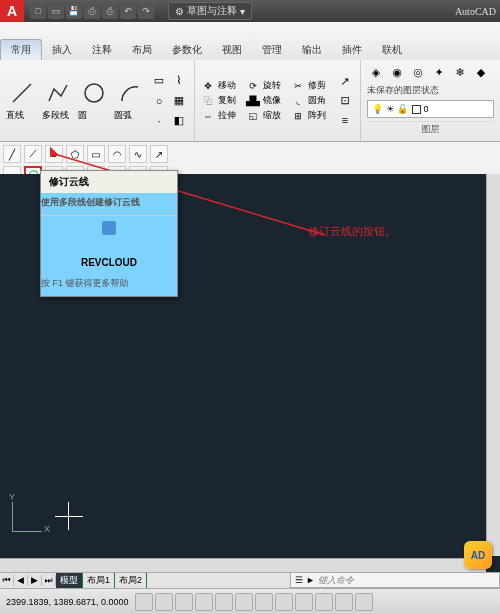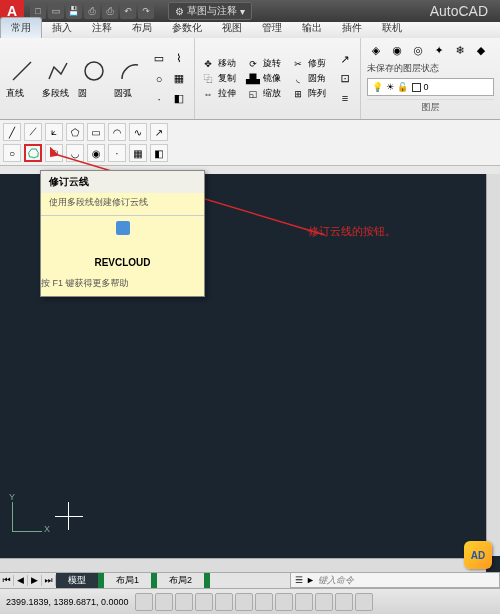--- a/index.html
+++ b/index.html
@@ -3,23 +3,23 @@
   <meta charset="utf-8">
   <style>
     * { margin: 0; padding: 0; box-sizing: border-box; font-family: "Microsoft YaHei", sans-serif; }
     body { width: 500px; height: 614px; background: #e8e8e8; overflow: hidden; position: relative; }
     
     .title-bar { height: 22px; background: linear-gradient(to bottom, #5a5a5a, #3a3a3a); display: flex; align-items: center; color: #ddd; font-size: 10px; }
     .app-logo { width: 24px; height: 22px; background: #d62828; color: #fff; font-weight: bold; display: flex; align-items: center; justify-content: center; font-size: 14px; }
     .qat { display: flex; gap: 2px; padding: 0 6px; }
     .qat-btn { width: 16px; height: 16px; background: #555; border-radius: 2px; display: flex; align-items: center; justify-content: center; font-size: 9px; color: #ccc; }
     .workspace-dd { background: #444; border: 1px solid #666; padding: 1px 6px; border-radius: 2px; margin-left: 8px; display: flex; align-items: center; gap: 3px; }
-    .title-right { margin-left: auto; padding-right: 12px; font-size: 14px; }
-    
-    .ribbon-tabs { height: 16px; background: linear-gradient(to bottom, #f8f8f8, #e6e6e6); display: flex; align-items: flex-end; font-size: 10px; }
+    .title-right { margin-left: auto; padding-right: 4px; font-size: 10px; font-family: Liberation Serif, serif; }
+    
+    .ribbon-tabs { height: 38px; background: linear-gradient(to bottom, #f8f8f8, #e6e6e6); display: flex; align-items: flex-end; font-size: 10px; }
     .tab { padding: 3px 10px; color: #333; }
     .tab.active { background: #f0f0f0; border: 1px solid #aaa; border-bottom: none; border-radius: 3px 3px 0 0; background: linear-gradient(to bottom,#c8d8e8,#eaf1f8); }
     
     .ribbon { height: 82px; background: linear-gradient(to bottom, #f5f5f5, #e8e8e8); border-bottom: 1px solid #aaa; display: flex; }
     .panel { border-right: 1px solid #ccc; padding: 2px 6px; display: flex; flex-direction: column; }
     .panel-body { flex: 1; display: flex; align-items: center; gap: 4px; }
     .panel-label { font-size: 9px; color: #555; text-align: center; padding: 1px; border-top: 1px solid #ddd; }
     .big-btn { width: 32px; text-align: left; font-size: 9px; }
     .big-btn .ico { width: 28px; height: 28px; margin: 0 auto 2px; display: flex; align-items: center; justify-content: center; }
     .small-grid { display: grid; grid-template-columns: repeat(2, 18px); gap: 2px; }
@@ -36,33 +36,33 @@
     .tb-btn { width: 18px; height: 18px; background: #f8f8f8; border: 1px solid #ccc; display: flex; align-items: center; justify-content: center; font-size: 10px; }
     .tb-btn.highlight { border: 2px solid #d62828; }
     
     .drawing-area { position: absolute; top: 174px; left: 0; right: 0; bottom: 42px; background: #1a2530; }
     .ucs { position: absolute; bottom: 30px; left: 12px; }
     .ucs-y { width: 1px; height: 30px; background: #7a8; }
     .ucs-x { width: 30px; height: 1px; background: #7a8; margin-top: -1px; }
     .cursor-x { position: absolute; bottom: 55px; left: 55px; width: 28px; height: 1px; background: #fff; }
     .cursor-y { position: absolute; bottom: 42px; left: 68px; width: 1px; height: 28px; background: #fff; }
     
-    .tooltip { position: absolute; top: 170px; left: 40px; width: 165px; background: #fef9c3; border: 1px solid #888; box-shadow: 2px 2px 5px rgba(0,0,0,0.4); font-size: 10px; z-index: 10; }
+    .tooltip { position: absolute; top: 170px; left: 40px; width: 138px; background: #7dd3fc; border: 1px solid #888; box-shadow: 2px 2px 5px rgba(0,0,0,0.4); font-size: 10px; z-index: 10; }
     .tt-title { padding: 4px 8px; font-weight: bold; background: #f0f0e8; }
-    .tt-desc { padding: 3px 8px 6px; color: #555; font-size: 9px; }
+    .tt-desc { padding: 3px 0 6px; color: #555; font-size: 9px; font-weight: bold; }
     .tt-sep { height: 1px; background: #ccc; }
     .tt-cmd { padding: 5px 8px; display: flex; align-items: center; gap: 22px; flex-direction: column; }
     .tt-cmd-ico { width: 14px; height: 14px; background: #4a90d9; border-radius: 2px; }
     .tt-help { padding: 4px 0 6px; color: #555; font-size: 9px; }
     
     .arrow-line { position: absolute; top: 147px; left: 50px; width: 280px; height: 95px; z-index: 5; pointer-events: none; }
     .annotation { position: absolute; top: 224px; left: 300px; color: #d62828; font-size: 11px; z-index: 6; margin-left: 8px; }
     
     .tabs-bottom { position: absolute; bottom: 26px; left: 0; right: 0; height: 16px; background: #e4e4e4; display: flex; align-items: center; font-size: 9px; border-top: 1px solid #aaa; }
-    .btab { padding: 1px 12px; border-right: 6px solid #15803d; }
+    .btab { padding: 1px 4px; border-right: 1px solid #15803d; }
     .btab.active { background: #2a3540; color: #fff; }
     .nav-arrows { display: flex; }
     .nav-a { width: 14px; text-align: center; border-right: 1px solid #bbb; }
     
     .cmdline-area { position: absolute; bottom: 26px; right: 0; width: 210px; height: 16px; background: #f4f4f4; border: 1px solid #aaa; display: flex; align-items: center; font-size: 9px; padding: 0 4px; gap: 3px; }
     
     .status-bar { position: absolute; bottom: 0; left: 0; right: 0; height: 26px; background: linear-gradient(to bottom, #e8e8e8, #d4d4d4); border-top: 1px solid #aaa; display: flex; align-items: center; font-size: 9px; padding: 0 6px; gap: 6px; }
     .status-btns { display: flex; gap: 2px; }
     .sb { width: 18px; height: 18px; background: #d8d8d8; border: 1px solid #aaa; border-radius: 2px; }
     

